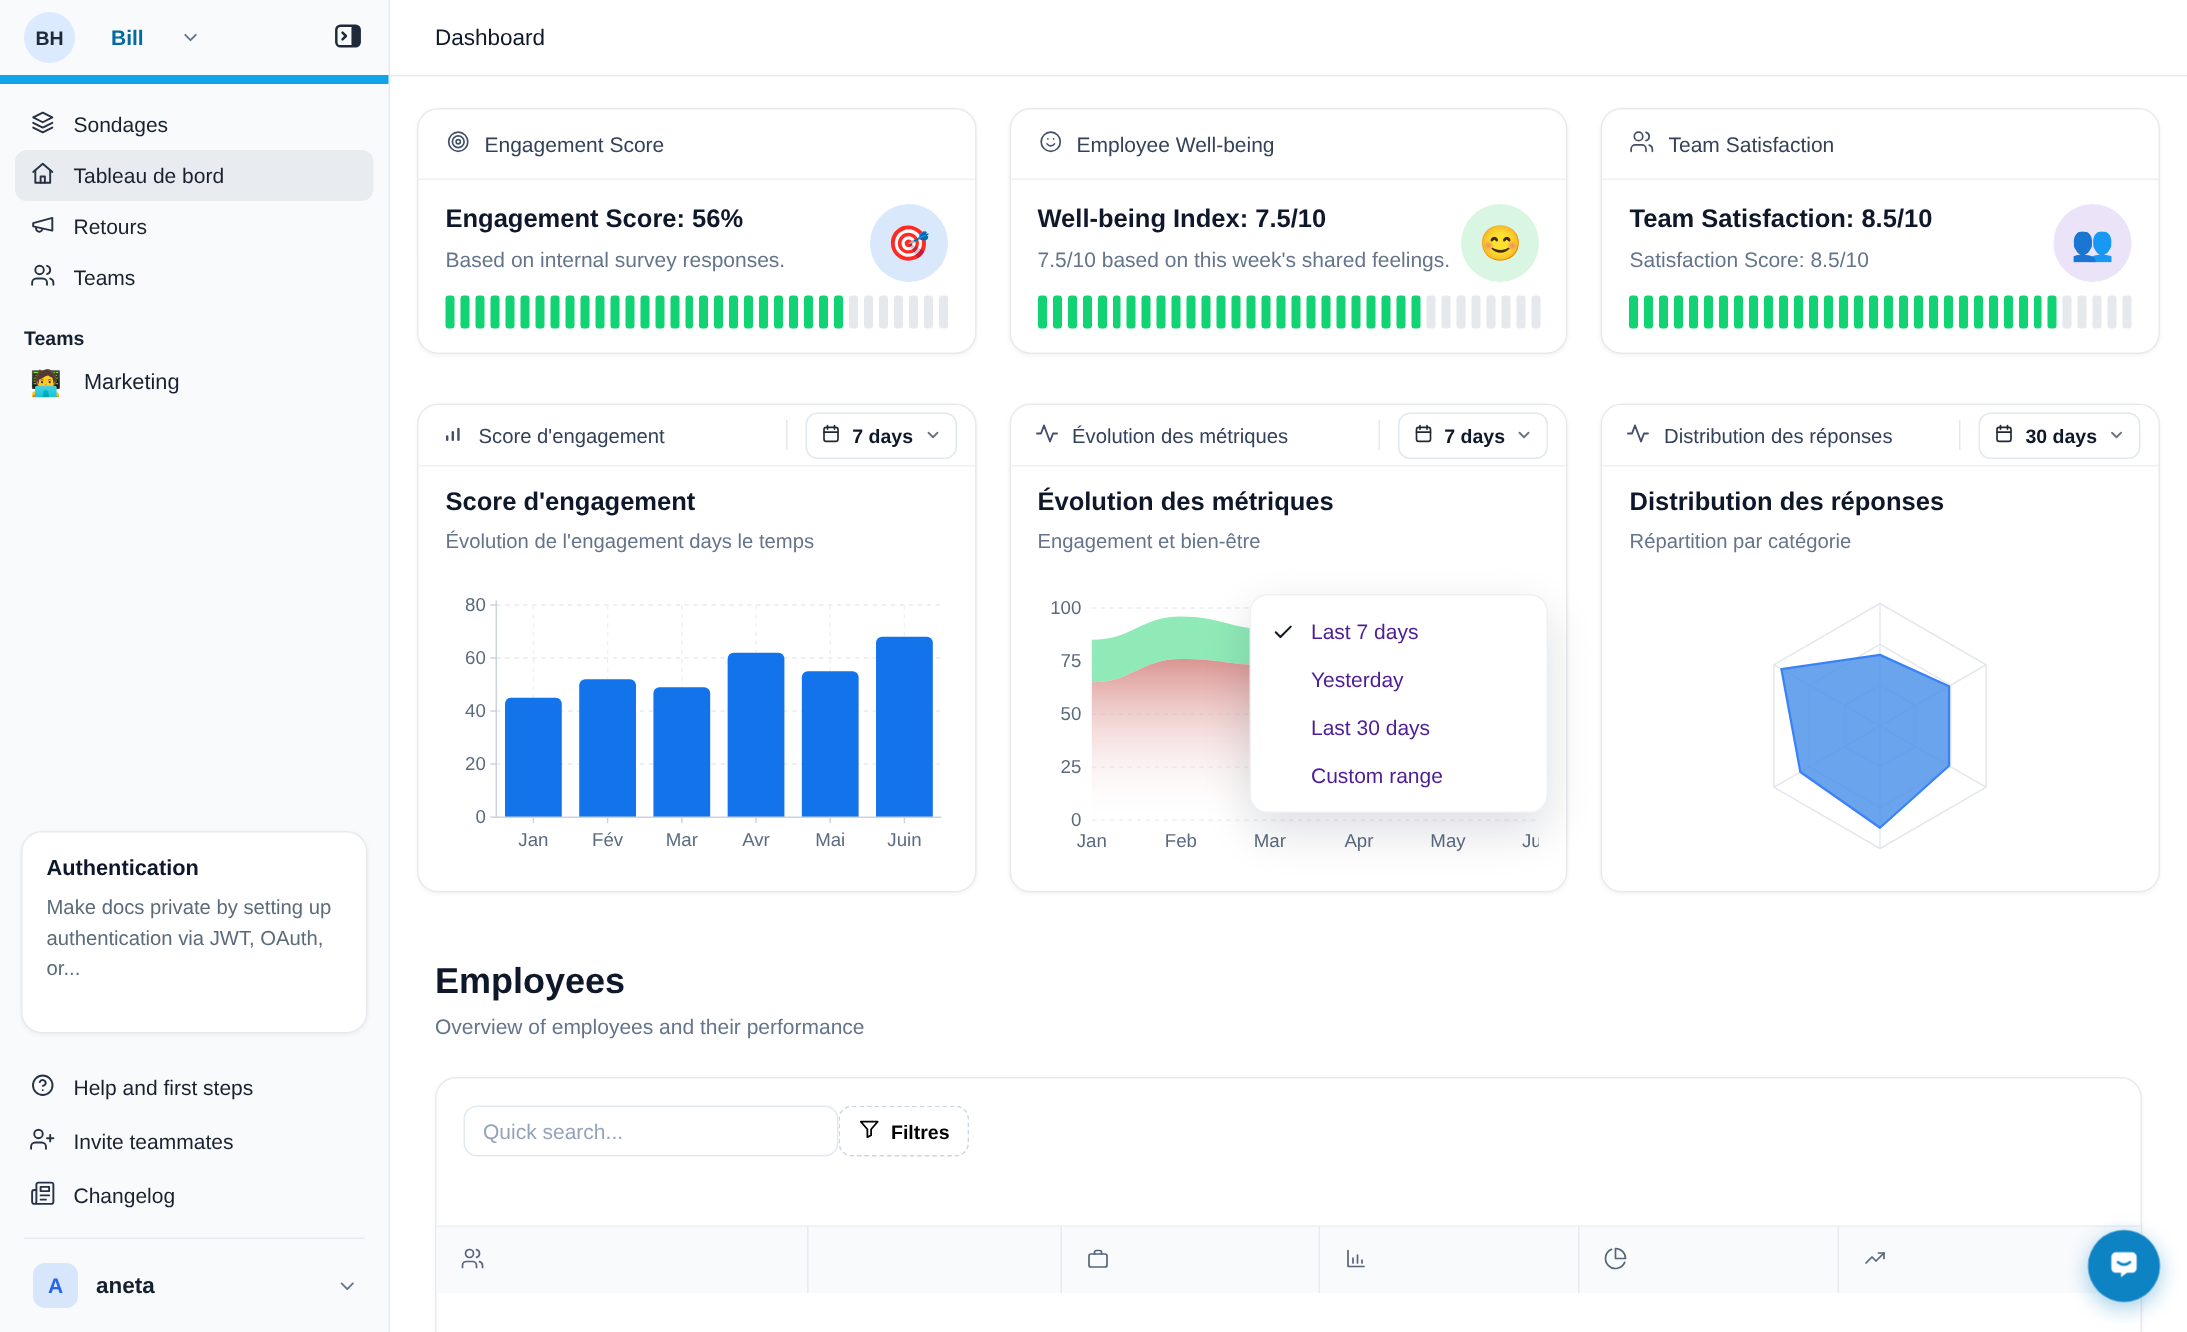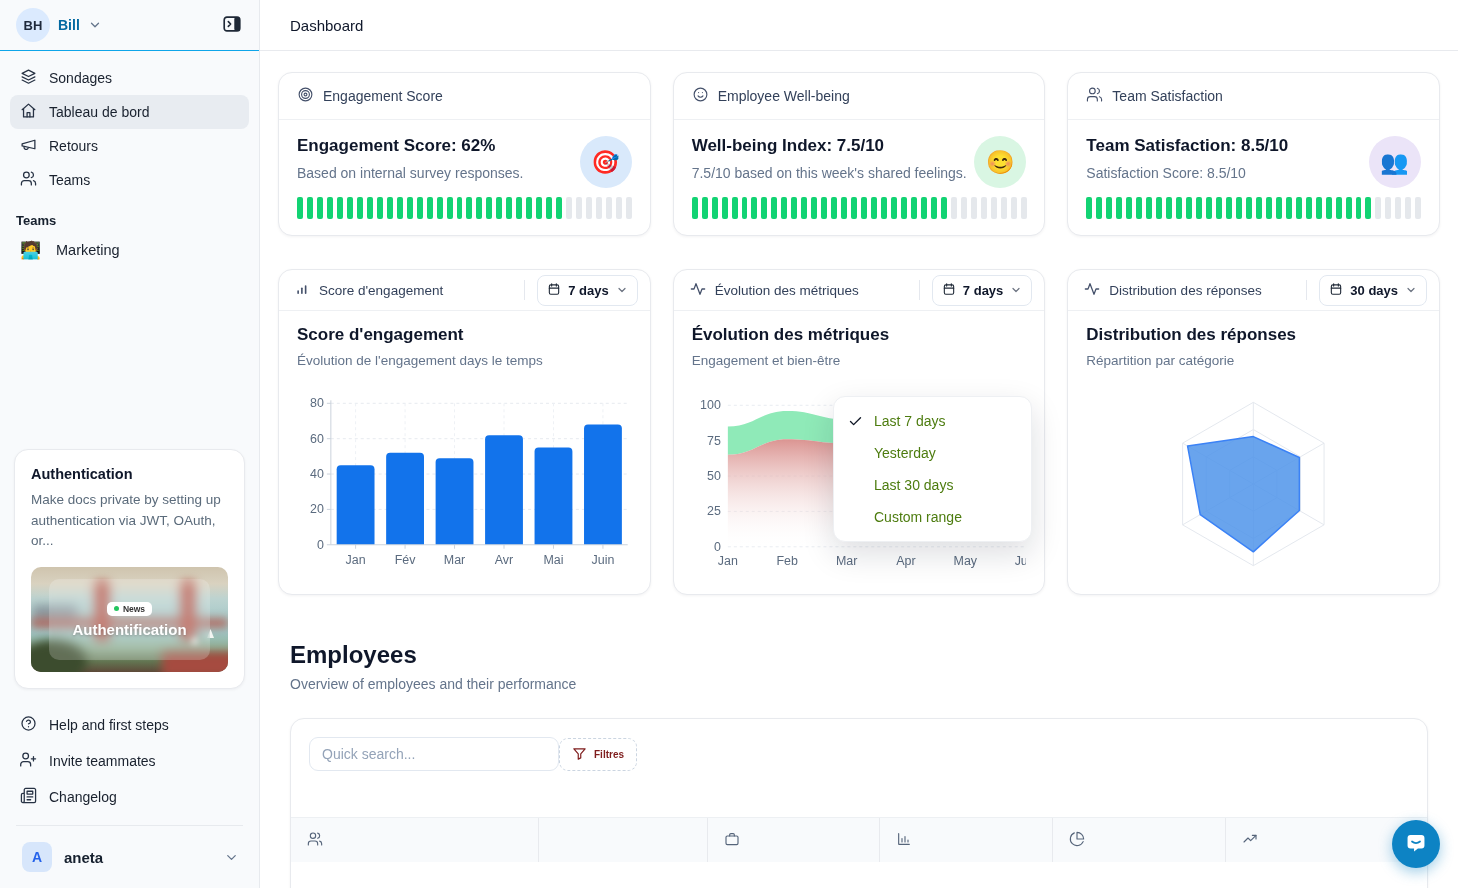--- a/index.html
+++ b/index.html
@@ -3,21 +3,21 @@
 <meta charset="utf-8">
 <style>
   html,body{margin:0;padding:0;}
   body{width:1458px;height:888px;overflow:hidden;font-family:"Liberation Sans",sans-serif;
        color:#0f172a;background:#fff;font-size:14px;-webkit-font-smoothing:antialiased;}
   .app{display:flex;width:1458px;height:888px;}
 
   
   .sidebar{width:260px;min-width:260px;height:100%;background:#f8fafc;border-right:1px solid #e7eaee;
            display:flex;flex-direction:column;box-sizing:border-box;}
-  .sb-header{height:50px;display:flex;align-items:center;padding:0 12px 0 16px;border-bottom:1px solid #0ea5e9;gap:8px;}
+  .sb-header{height:50px;display:flex;align-items:center;padding:0 12px 0 16px;border-bottom:6px solid #0ea5e9;gap:24px;}
   .avatar{width:34px;height:34px;border-radius:50%;background:#dbeafe;color:#1e293b;font-weight:700;
           font-size:13px;display:flex;align-items:center;justify-content:center;}
   .sb-user{font-weight:600;font-size:14px;color:#0369a1;}
   .chev{color:#64748b;display:flex;}
   .collapse-btn{margin-left:auto;background:none;border:none;padding:4px;color:#1f2937;display:flex;cursor:pointer;}
   .sb-nav{padding:10px 10px 0 10px;display:flex;flex-direction:column;}
   .sb-item{display:flex;align-items:center;gap:12px;height:34px;padding:0 10px;border-radius:8px;
            color:#19212e;font-weight:500;font-size:14px;cursor:pointer;}
   .sb-item .ic{color:#273244;}
   .sb-item.active{background:#e8ecf1;}
@@ -92,35 +92,35 @@
   .chart-body{padding:14px 18px 0 18px;flex:1;display:flex;flex-direction:column;}
   .chart-title{font-size:17px;font-weight:700;color:#0f172a;margin-bottom:8px;white-space:nowrap;}
   .chart-sub{font-size:13.5px;color:#64748b;margin-bottom:6px;white-space:nowrap;}
   .plot{flex:1;}
   .plot svg{display:block;width:100%;height:100%;}
   .tick{font-family:"Liberation Sans",sans-serif;font-size:12.5px;fill:#5b6b7f;}
 
   
   .menu{position:absolute;left:573px;top:345px;width:197px;background:#fff;border:1px solid #eef0f3;border-radius:12px;
         box-shadow:0 12px 32px rgba(15,23,42,.14);padding:8px 0;z-index:50;}
-  .menu-item{display:flex;align-items:center;height:32px;padding:0 14px;font-size:14px;color:#4d7c0f;cursor:pointer;gap:10px;}
+  .menu-item{display:flex;align-items:center;height:32px;padding:0 14px;font-size:14px;color:#4c1d95;cursor:pointer;gap:10px;}
   .menu-item .check{width:16px;display:flex;color:#111827;}
   .menu-item .spacer-ic{width:16px;}
 
   
   .employees{margin:46px 12px 0 12px;}
   .emp-title{font-size:24px;font-weight:800;color:#0f172a;}
   .emp-sub{font-size:14px;color:#64748b;margin-top:7px;}
   .table-card{margin-top:26px;height:300px;}
   .filter-row{display:flex;align-items:center;gap:0;padding:18px;}
   .search-input{width:250px;height:34px;box-sizing:border-box;border:1px solid #e2e8f0;border-radius:9px;
                 padding:0 12px;font-size:14px;font-family:inherit;color:#0f172a;background:#fff;}
   .search-input::placeholder{color:#94a3b8;}
   .filter-btn{display:flex;align-items:center;gap:7px;border:1.5px dashed #cbd5e1;background:#fff;border-radius:9px;
-              padding:7px 12px;font-size:10px;font-weight:600;color:#7f1d1d;cursor:pointer;font-family:inherit;}
+              padding:7px 12px;font-size:13px;font-weight:600;color:#000000;cursor:pointer;font-family:inherit;}
   .thead{display:flex;margin-top:28px;background:#f8fafc;border-top:1px solid #edf0f3;}
   .th{display:flex;align-items:center;gap:9px;height:44px;padding:0 16px;font-size:14px;color:#3c4a5e;
       border-right:1px solid #e8eaee;box-sizing:border-box;}
   .th .ic{color:#55647a;}
   .th:nth-child(1){width:248px;} .th:nth-child(2){width:169px;} .th:nth-child(3){width:173px;}
   .th:nth-child(4){width:173px;} .th:nth-child(5){width:173px;} .th:nth-child(6){width:201px;border-right:none;}
 
   
   .intercom{position:fixed;right:18px;bottom:20px;width:48px;height:48px;border-radius:50%;background:#0d83c4;
             display:flex;align-items:center;justify-content:center;box-shadow:0 4px 14px rgba(13,131,196,.4);cursor:pointer;}
@@ -199,37 +199,20 @@
     <div class="sb-team">
       <span class="emo">🧑‍💻</span>
       <span>Marketing</span>
     </div>
 
     <div class="sb-spacer"></div>
 
     <div class="promo-card">
       <div class="promo-title">Authentication</div>
       <div class="promo-body">Make docs private by setting up authentication via JWT, OAuth, or...</div>
-      <div class="promo-img">
-        <div class="blur-shape city"></div>
-        <div class="blur-shape deck"></div>
-        <div class="blur-shape tower" style="left:64px;"></div>
-        <div class="blur-shape tower" style="left:150px;"></div>
-        <div class="blur-shape bush"></div>
-        <div class="blur-shape roof"></div>
-        <div class="boat" style="right:30px;"></div>
-        <div class="boat" style="right:14px;bottom:34px;"></div>
-        <div class="promo-overlay">
-          <div class="news-pill">
-            <span class="news-dot"></span>
-            <span>News</span>
-          </div>
-          <div class="promo-img-label">Authentification</div>
-        </div>
-      </div>
     </div>
 
     <div class="sb-bottom">
       <div class="sb-item">
         <span class="ic">
           <svg width="17" height="17" viewBox="0 0 24 24" fill="none" stroke="currentColor" stroke-width="1.8" stroke-linecap="round" stroke-linejoin="round">
               <circle cx="12" cy="12" r="9.2"></circle>
               <path d="M9.2 9a2.9 2.9 0 0 1 5.6 1c0 1.9-2.8 2.6-2.8 2.6"></path>
               <path d="M12 16.6h.01"></path>
             </svg>
@@ -285,21 +268,21 @@
               <svg width="17" height="17" viewBox="0 0 24 24" fill="none" stroke="currentColor" stroke-width="1.6">
                   <circle cx="12" cy="12" r="9"></circle>
                   <circle cx="12" cy="12" r="5.5"></circle>
                   <circle cx="12" cy="12" r="2"></circle>
                 </svg>
             </span>
             <span>Engagement Score</span>
           </div>
           <div class="stat-body">
             <div>
-              <div class="stat-title">Engagement Score: 62%</div>
+              <div class="stat-title">Engagement Score: 56%</div>
               <div class="stat-sub">Based on internal survey responses.</div>
             </div>
             <div class="stat-emoji bg-blue">🎯</div>
           </div>
           <div class="progress">
               <div class="seg on"></div>
               <div class="seg on"></div>
               <div class="seg on"></div>
               <div class="seg on"></div>
               <div class="seg on"></div>

